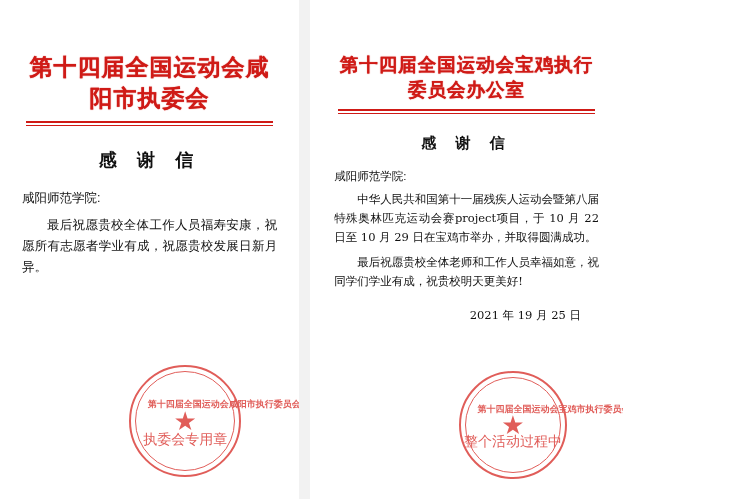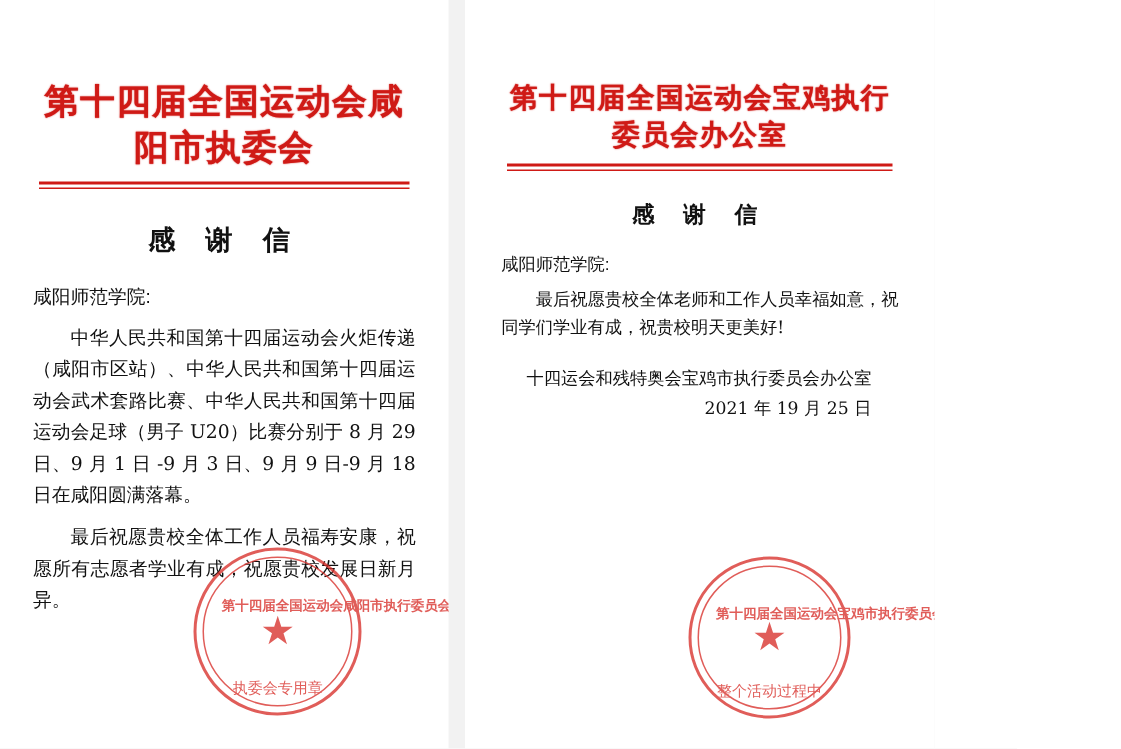--- a/index.html
+++ b/index.html
@@ -159,43 +159,42 @@
   .seal-text span {
     position: absolute;
     left: 50%;
     top: 50%;
     transform-origin: 0 0;
     white-space: nowrap;
   }
   .seal-bottom {
     position: absolute;
     left: 50%;
-    bottom: 9px;
+    bottom: 26px;
     transform: translateX(-50%);
     color: #d8302b;
     font-family: "DejaVu Serif", "Liberation Serif", serif;
-    font-size: 10px;
+    font-size: 14px;
     white-space: nowrap;
   }
 </style>
 </head>
 <body>
 
 <div class="page">
 
   <div class="letter letter-left">
     <div class="masthead masthead-left">第十四届全国运动会咸阳市执委会</div>
     <div class="mast-rule"></div>
     <div class="mast-rule thin"></div>
 
     <div class="title title-left">感 谢 信</div>
 
     <div class="salutation salutation-left">咸阳师范学院:</div>
 
-    <p class="body-p">中华人民共和国第十四届运动会火炬传递（咸阳市区站）、中华人民共和国第十四届运动会武术套路比赛、中华人民共和国第十四届运动会足球（男子 U20）比赛分别于 8 月 29 日、9 月 1 日 -9 月 3 日、9 月 9 日-9 月 18 日在咸阳圆满落幕。</p>
     <p class="body-p">最后祝愿贵校全体工作人员福寿安康，祝愿所有志愿者学业有成，祝愿贵校发展日新月异。</p>
 
     <div class="seal seal-left">
       <div class="seal-inner"></div>
       <div class="seal-star">★</div>
       <div class="seal-text">
         <span style="transform: rotate(-58deg) translate(0,-44px) rotate(58deg);">第十四届全国运动会咸阳市执行委员会</span>
       </div>
       <div class="seal-bottom">执委会专用章</div>
     </div>
@@ -203,24 +202,24 @@
 
   <div class="letter letter-right">
     <div class="masthead masthead-right">第十四届全国运动会宝鸡执行委员会办公室</div>
     <div class="mast-rule"></div>
     <div class="mast-rule thin"></div>
 
     <div class="title title-right">感 谢 信</div>
 
     <div class="salutation salutation-right">咸阳师范学院:</div>
 
+    <p class="body-p">中华人民共和国第十一届残疾人运动会暨第八届特殊奥林匹克运动会赛project项目，于 10 月 22 日至 10 月 29 日在宝鸡市举办，并取得圆满成功。</p>
     <p class="body-p">最后祝愿贵校全体老师和工作人员幸福如意，祝同学们学业有成，祝贵校明天更美好!</p>
 
     <div class="signature">
-      <div>十四运会和残特奥会宝鸡市执行委员会办公室</div>
       <div>2021 年 19 月 25 日</div>
     </div>
 
     <div class="seal seal-right">
       <div class="seal-inner"></div>
       <div class="seal-star">★</div>
       <div class="seal-text">
         <span style="transform: rotate(-58deg) translate(0,-42px) rotate(58deg);">第十四届全国运动会宝鸡市执行委员会办公室</span>
       </div>
       <div class="seal-bottom">整个活动过程中</div>

